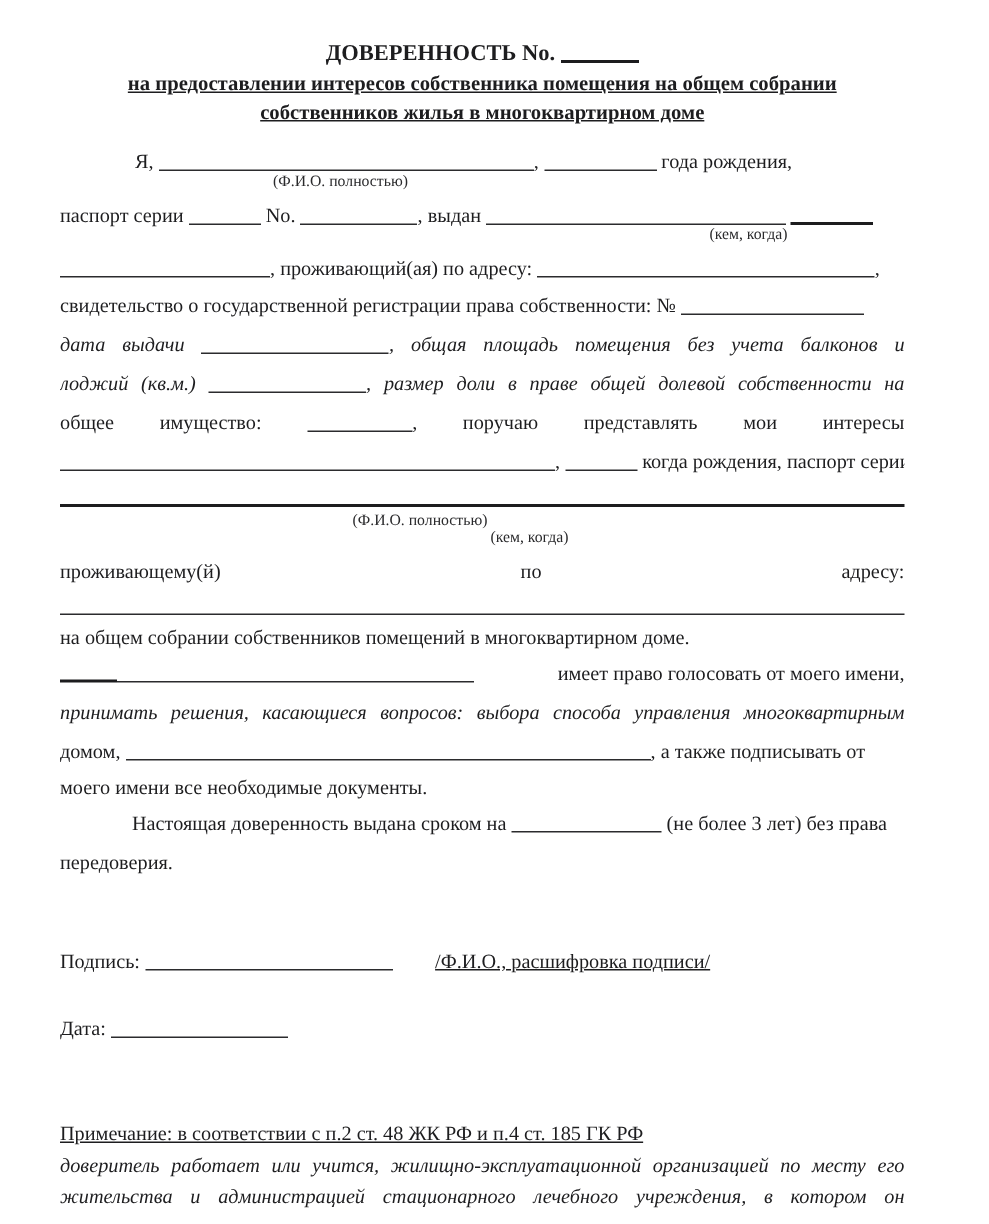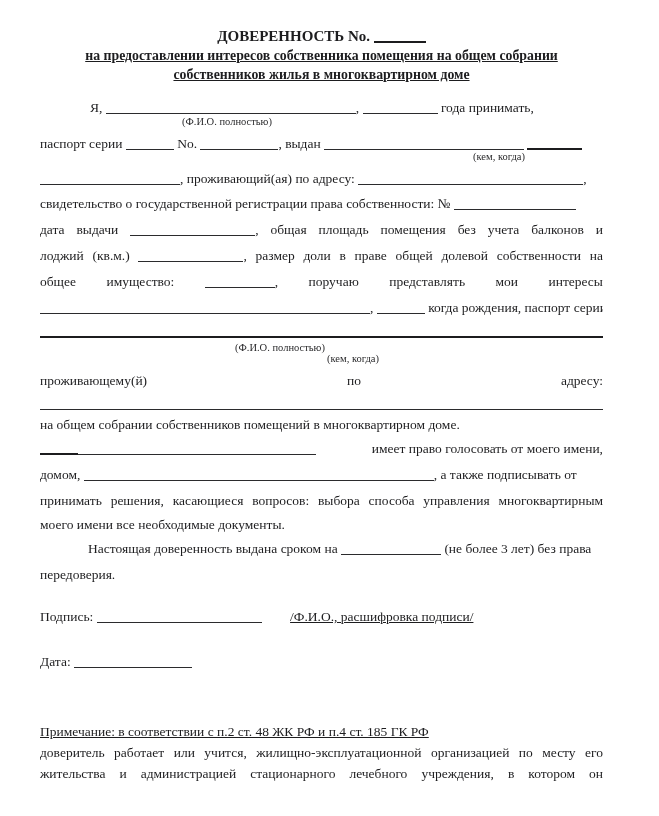--- a/index.html
+++ b/index.html
@@ -12,28 +12,28 @@
     font-family:"Liberation Serif","DejaVu Serif",serif;
     font-size:13.5px;
     color:#1d1d1f;
     overflow:hidden;
   }
   .title{text-align:center;font-weight:bold;font-size:15px;line-height:20px;white-space:nowrap;}
   .subtitle{text-align:center;font-weight:bold;font-size:13.8px;line-height:19px;text-decoration:underline;}
   .hdr-gap{height:11px;}
   .line{line-height:25px;min-height:25px;white-space:nowrap;overflow:hidden;}
   .tall{line-height:26px;min-height:26px;}
-  .just{text-align:justify;text-align-last:justify;white-space:normal;}
+  .just{text-align:justify;text-align-last:justify;white-space:normal;font-style:italic;}
   .flexline{display:flex;justify-content:space-between;align-items:center;white-space:nowrap;}
   .caption{font-size:10.5px;line-height:12px;min-height:12px;margin-top:-5px;margin-bottom:3px;white-space:nowrap;color:#2a2a2c;}
   .bl{display:inline-block;border-bottom:1px solid #2b2b2d;height:12px;vertical-align:-2px;}
   .bl2{border-bottom-width:2px;border-bottom-color:#1c1c1e;}
   .full-rule{border-bottom:2px solid #1c1c1e;height:13px;margin-top:2px;}
   .underl{text-decoration:underline;}
-  .sig-row{margin-top:16px;}
+  .sig-row{margin-top:40px;}
   .date-row{margin-top:20px;}
   .note-head{margin-top:47px;line-height:21px;text-decoration:underline;white-space:nowrap;}
   .note-line{line-height:21px;min-height:21px;}
 </style>
 </head>
 <body>
 
 <div class="page">
 
   <div class="title">
@@ -41,21 +41,21 @@
     <span class="bl bl2" style="width:52px"></span>
   </div>
   <div class="subtitle">на предоставлении интересов собственника помещения на общем собрании</div>
   <div class="subtitle">собственников жилья в многоквартирном доме</div>
   <div class="hdr-gap"></div>
 
   <div class="line tall" style="padding-left:50px">
     <span>Я,</span>
     <span class="bl" style="width:250px"></span><span>,</span>
     <span class="bl" style="width:75px"></span>
-    <span>года принимать,</span>
+    <span>года рождения,</span>
   </div>
   <div class="caption" style="padding-left:142px">(Ф.И.О. полностью)</div>
 
   <div class="line">
     <span>паспорт серии</span>
     <span class="bl" style="width:48px"></span>
     <span>No.</span>
     <span class="bl" style="width:78px"></span><span>, выдан</span>
     <span class="bl" style="width:200px"></span>
     <span class="bl bl2" style="width:55px"></span>
@@ -112,26 +112,26 @@
     <span class="bl" style="width:568px"></span><span>,</span>
   </div>
 
   <div class="line" style="line-height:22px;min-height:22px">на общем собрании собственников помещений в многоквартирном доме.</div>
 
   <div class="flexline line tall">
     <span><span class="bl bl2" style="width:38px"></span><span class="bl" style="width:238px"></span></span>
     <span>имеет право голосовать от моего имени,</span>
   </div>
 
+  <div class="line tall just">принимать решения, касающиеся вопросов: выбора способа управления многоквартирным</div>
+
   <div class="line tall">
     <span>домом,</span>
     <span class="bl" style="width:350px"></span><span>, а также подписывать от</span>
   </div>
-
-  <div class="line tall just">принимать решения, касающиеся вопросов: выбора способа управления многоквартирным</div>
   <div class="line" style="line-height:22px;min-height:22px">моего имени все необходимые документы.</div>
 
   <div class="line tall" style="padding-left:48px">
     <span>Настоящая  доверенность выдана сроком на</span>
     <span class="bl" style="width:100px"></span>
     <span>(не более 3 лет) без права</span>
   </div>
   <div class="line tall">передоверия.</div>
 
   <div class="line sig-row">

